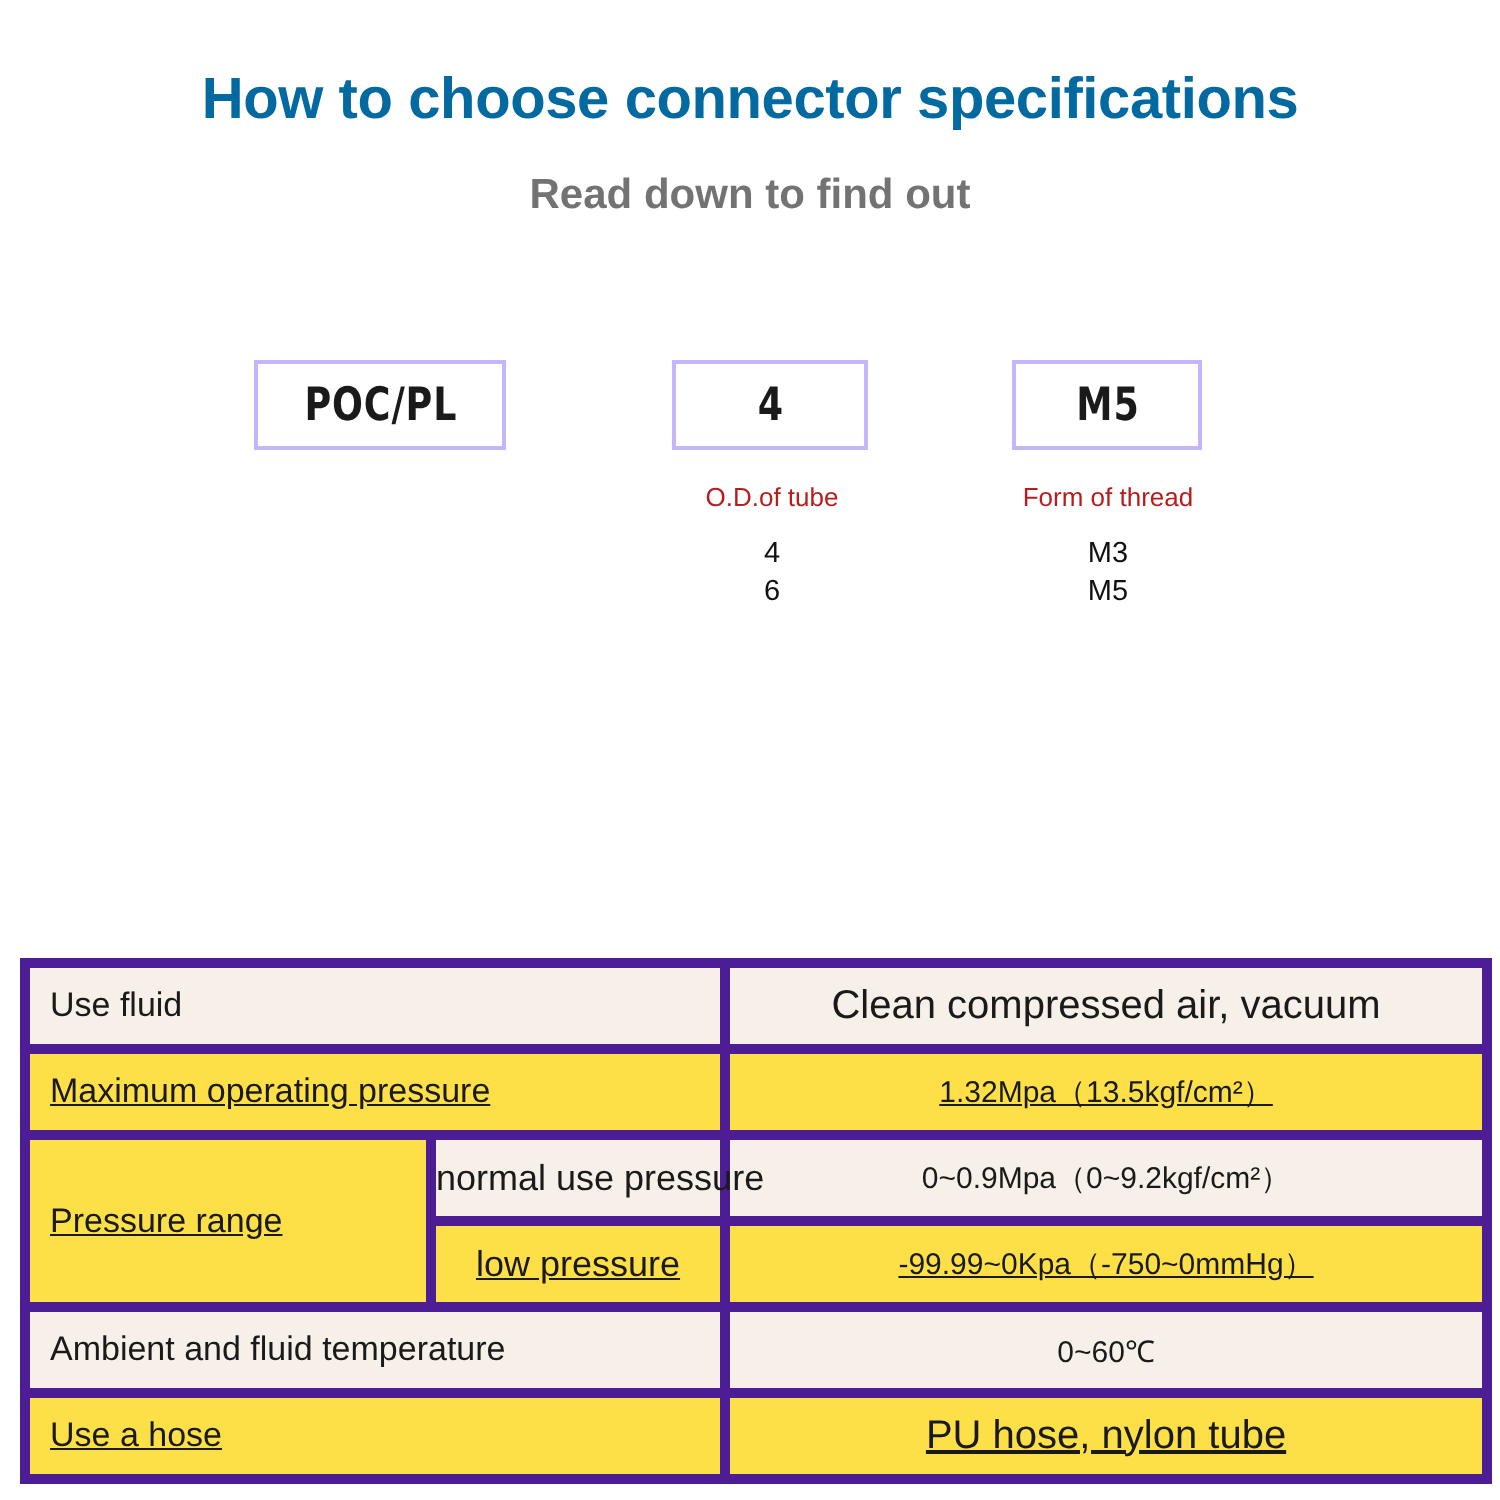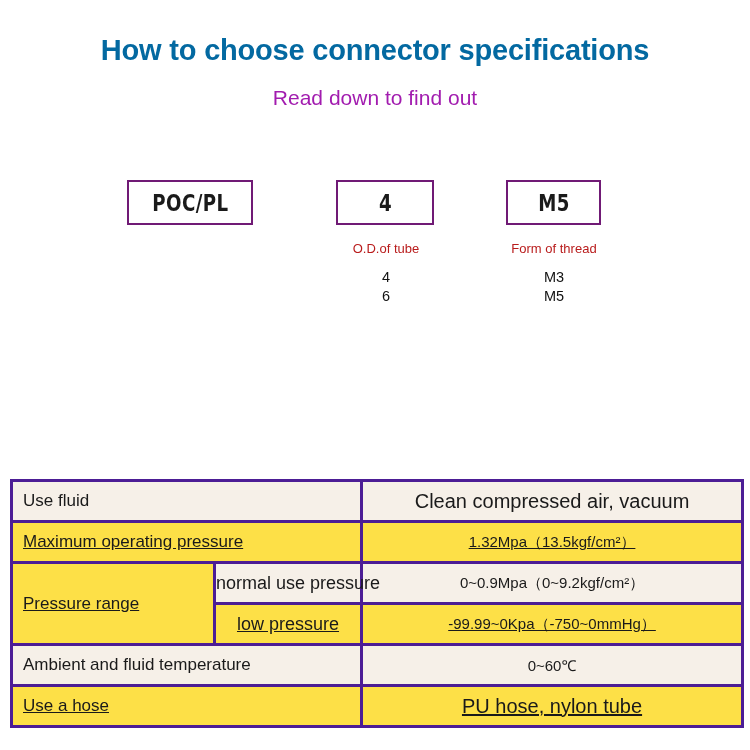--- a/index.html
+++ b/index.html
@@ -29,31 +29,31 @@
     letter-spacing: -0.2px;
     white-space: nowrap;
   }
   .subtitle {
     position: absolute;
     left: 0;
     top: 86px;
     width: 750px;
     text-align: center;
     font-size: 21px;
-    font-weight: normal;
-    color: #a21caf;
+    font-weight: bold;
+    color: #737373;
     white-space: nowrap;
   }
 
   
   .codebox {
     position: absolute;
     top: 180px;
     height: 45px;
-    border: 2px solid #701a75;
+    border: 2px solid #c4b5fd;
     background: #ffffff;
     display: flex;
     align-items: center;
     justify-content: center;
     box-sizing: border-box;
   }
   .codebox span {
     font-family: "DejaVu Sans Condensed", "Liberation Sans Narrow", "Liberation Sans", sans-serif;
     font-weight: bold;
     font-size: 23px;
@@ -93,21 +93,21 @@
   
   .spec-table {
     position: absolute;
     left: 10px;
     top: 479px;
     width: 731px;
     border-collapse: collapse;
     table-layout: fixed;
   }
   .spec-table td {
-    border: 3px solid #4c1d95;
+    border: 5px solid #4c1d95;
     padding: 0;
     height: 38px;
     color: #1a1a1a;
     vertical-align: middle;
   }
   .spec-table td.label {
     font-size: 17px;
     padding-left: 10px;
     text-align: left;
     white-space: nowrap;

